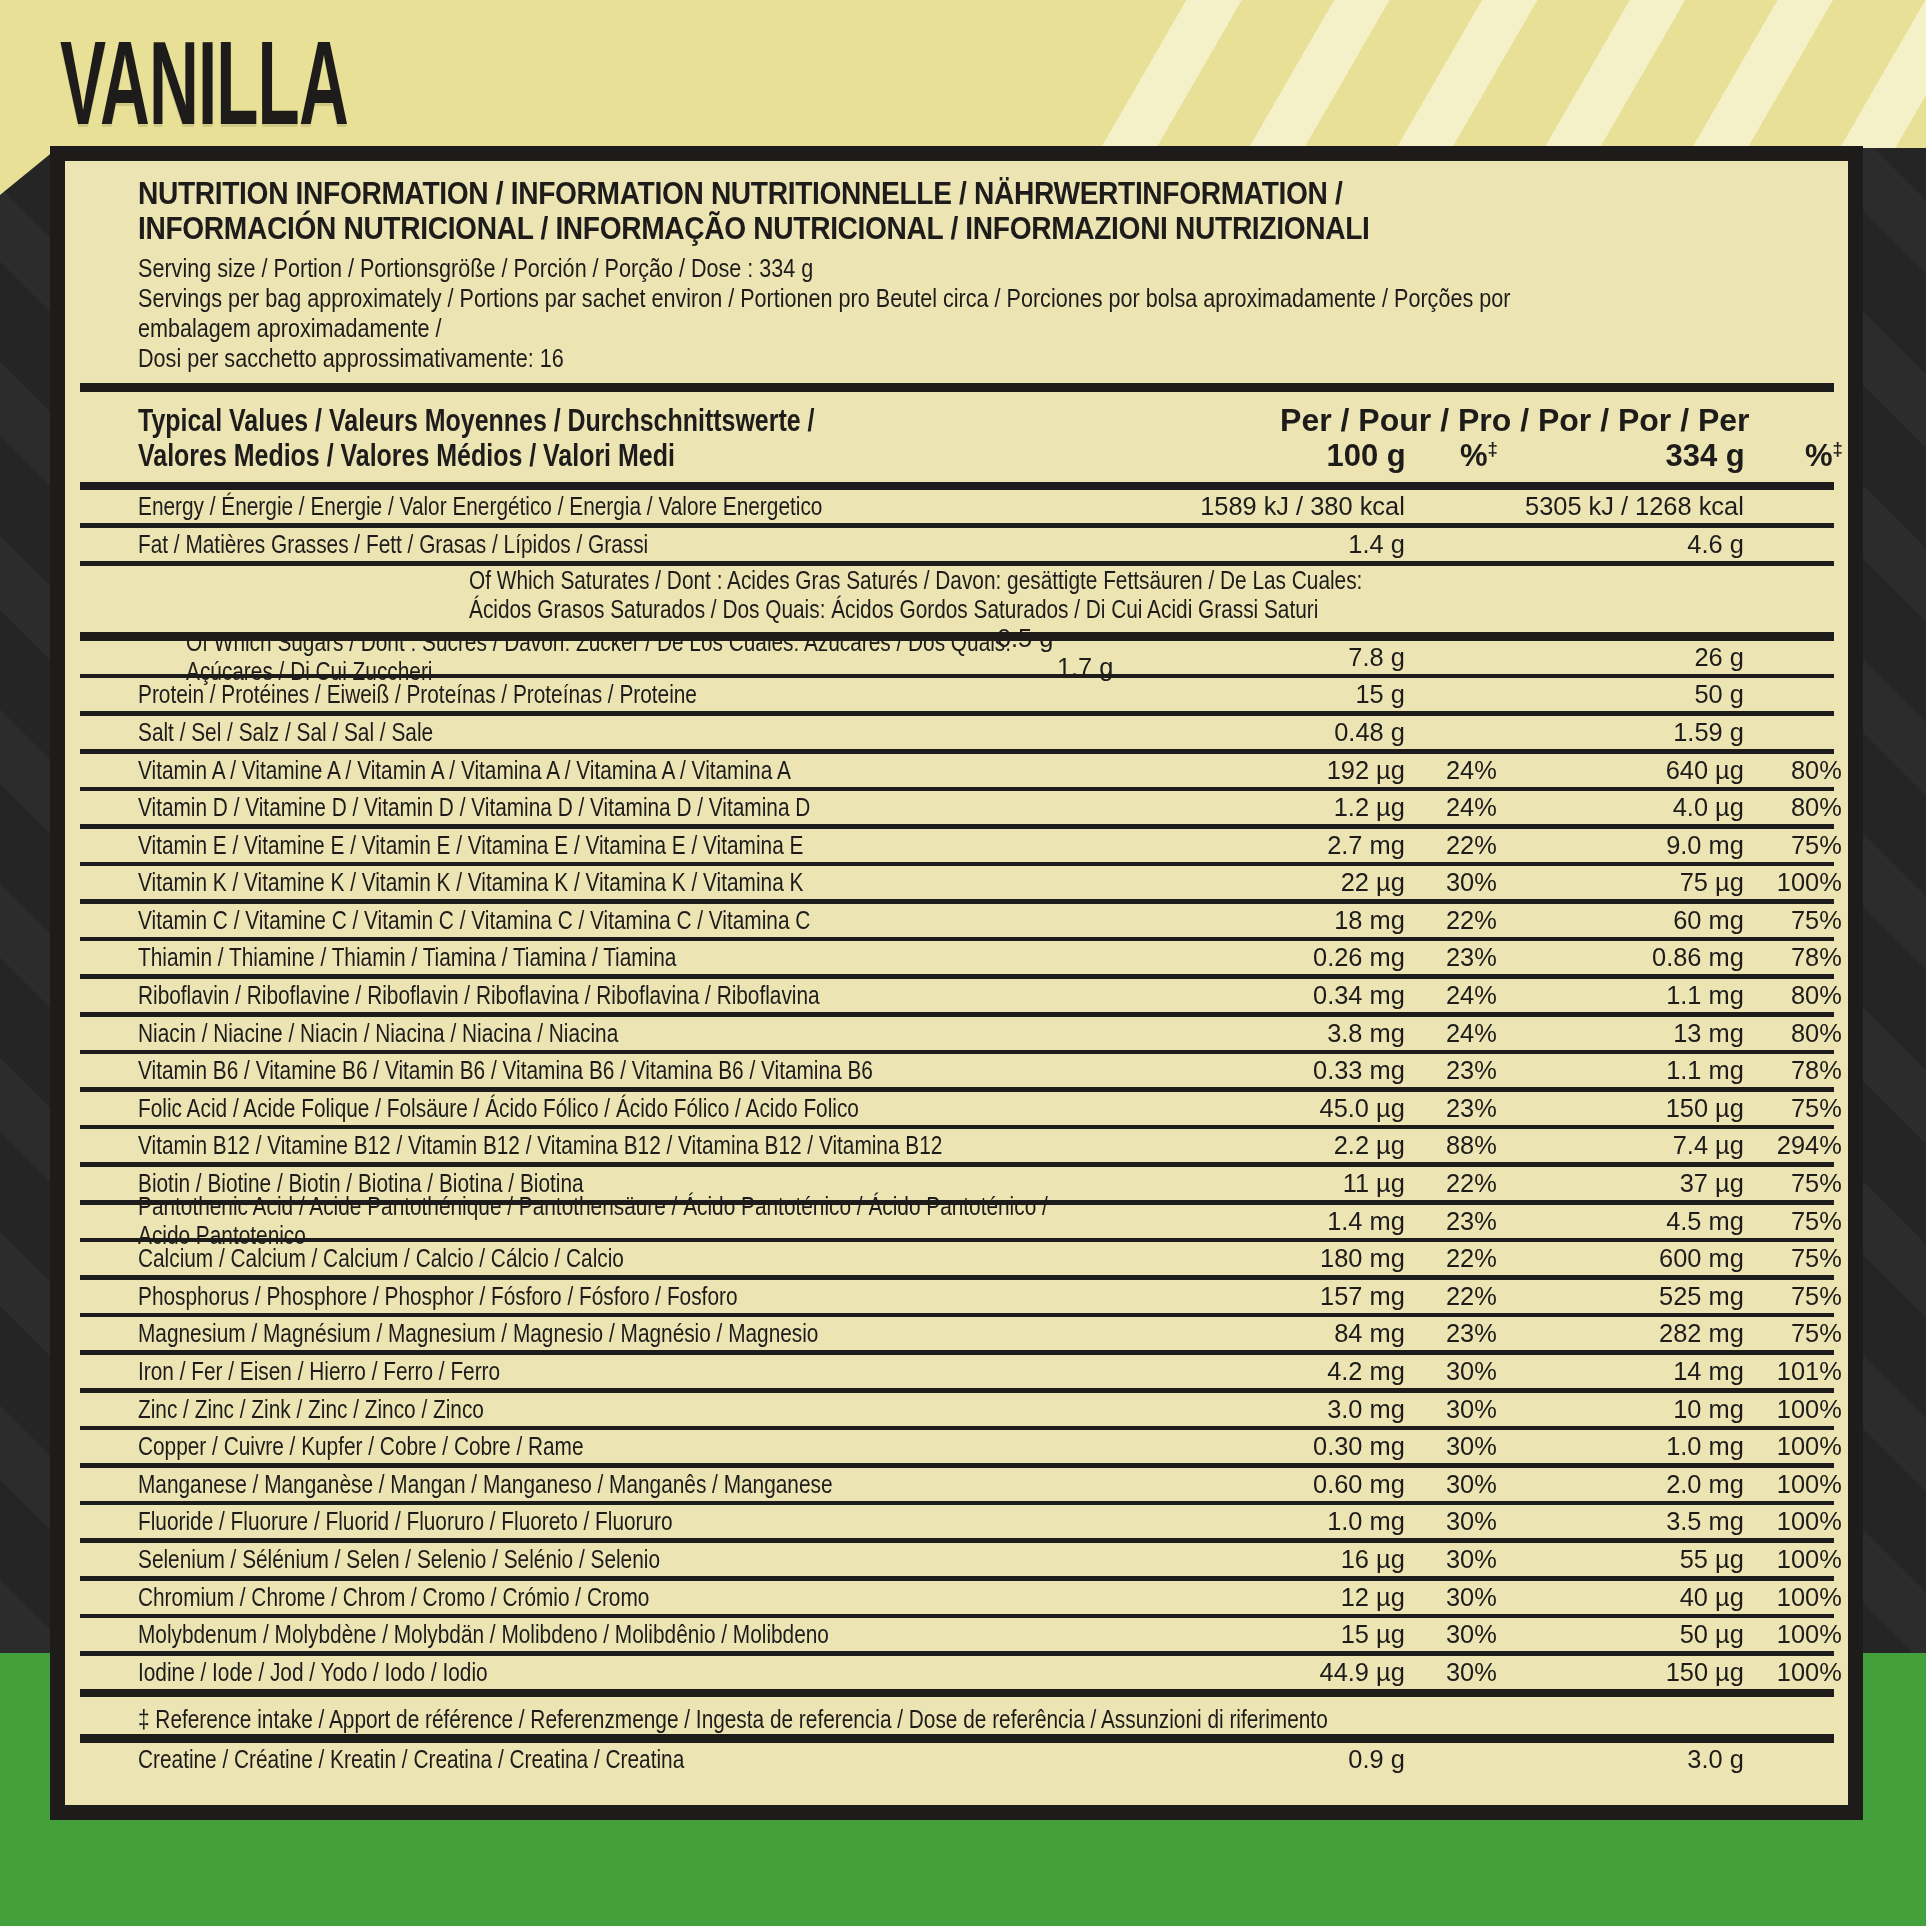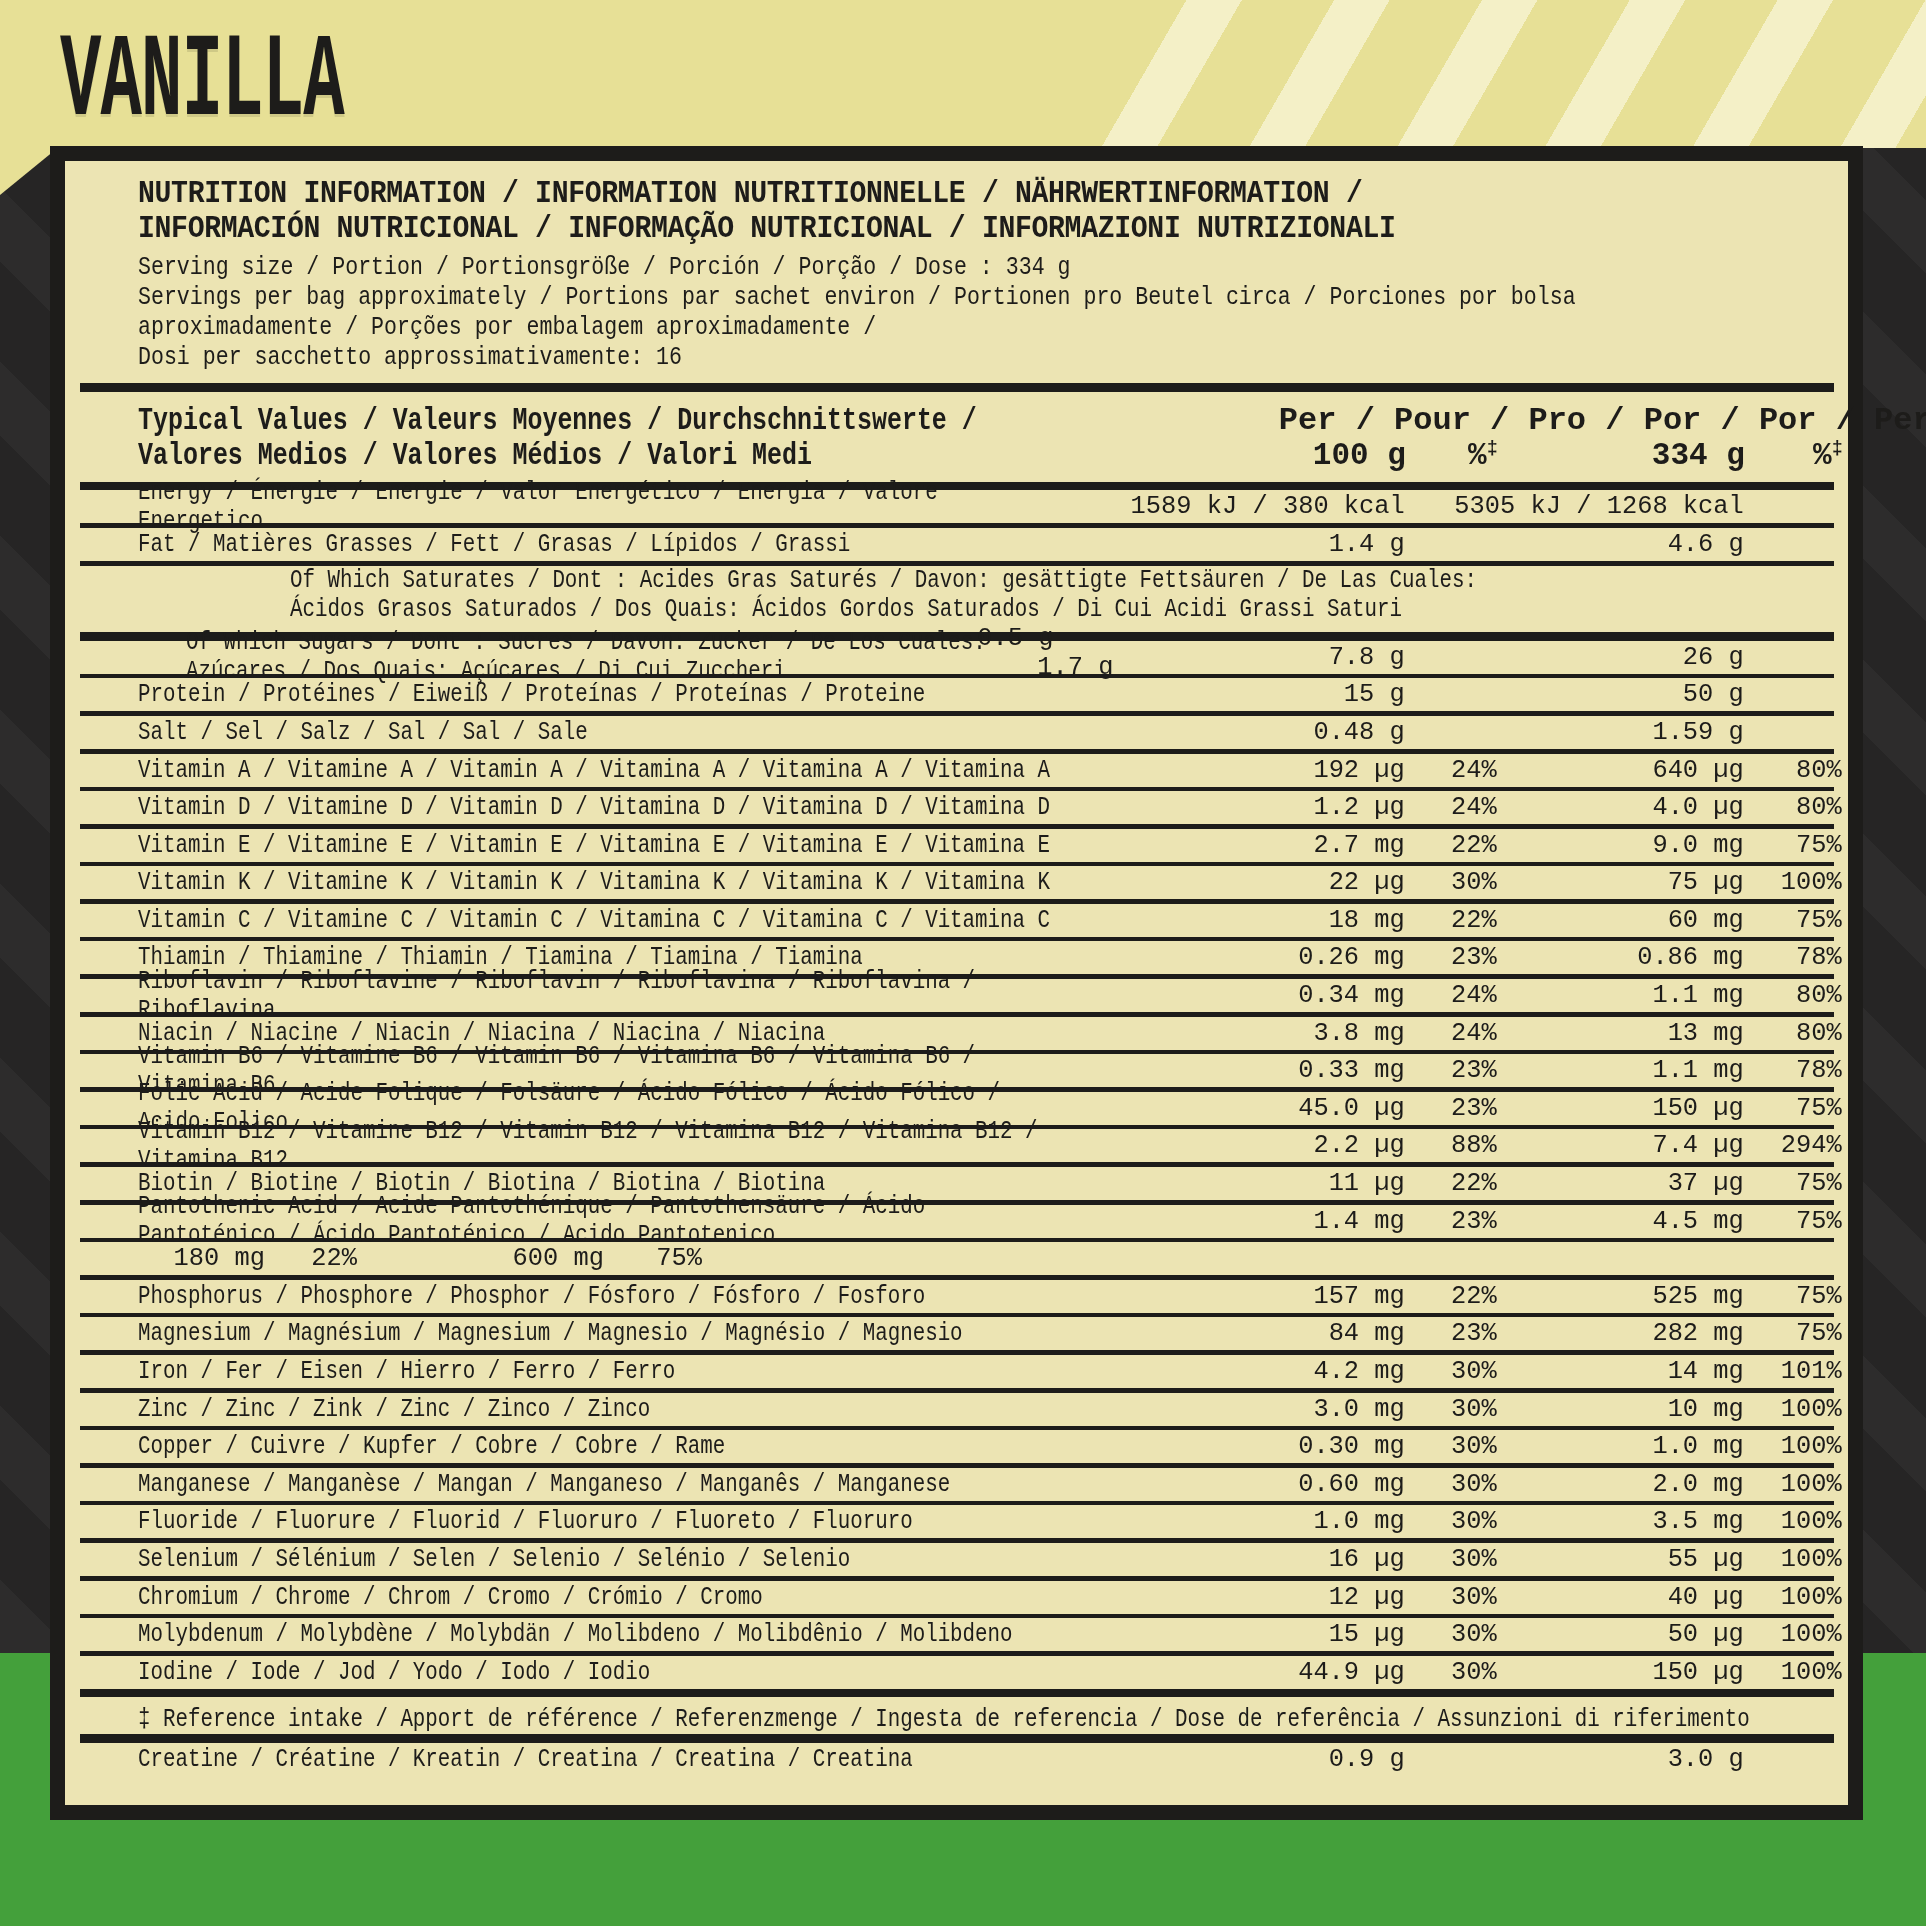--- a/index.html
+++ b/index.html
@@ -1,18 +1,18 @@
 <!DOCTYPE html>
 <html style="font-size:12.3px"><head>
 <meta charset="utf-8">
 <style>
   html,body{margin:0;padding:0;background:#111;}
   #screen{
     position:relative;width:1926px;height:1926px;overflow:hidden;
-    font-family:Liberation Mono, monospace;
+    font-family:Liberation Sans, sans-serif;
     color:#1d1c1a;background:#262525;
   }
   
   .bg-dark{
     position:absolute;left:0;top:148px;width:1926px;height:1505px;
     background:repeating-linear-gradient(45deg,#2d2c2c 0 52px,#262525 52px 123px);
   }
   .bg-green{position:absolute;left:0;top:1653px;width:1926px;height:274px;background:#44a03b;}
   
   .band{position:absolute;left:0;top:0;width:1926px;height:148px;background:#e7e096;}
@@ -417,20 +417,21 @@
           </div>
           <div class="cell c-v2">
             <span>4.5 mg</span>
           </div>
           <div class="cell c-p2">
             <span>75%</span>
           </div>
         </div>
         <div class="rule"></div>
         <div class="row">
+          <div class="row-name"><span>Calcium / Calcium / Calcium / Calcio / Cálcio / Calcio</span></div>
           <div class="cell c-v1">
             <span>180 mg</span>
           </div>
           <div class="cell c-p1">
             <span>22%</span>
           </div>
           <div class="cell c-v2">
             <span>600 mg</span>
           </div>
           <div class="cell c-p2">

